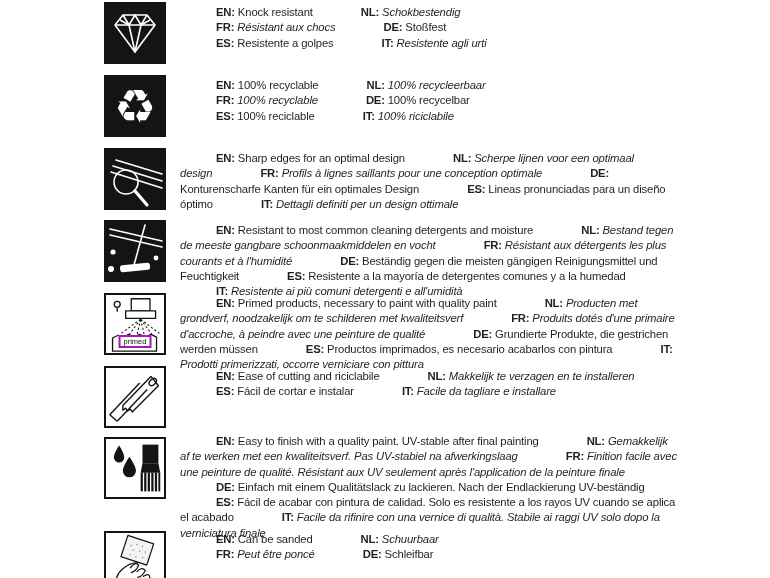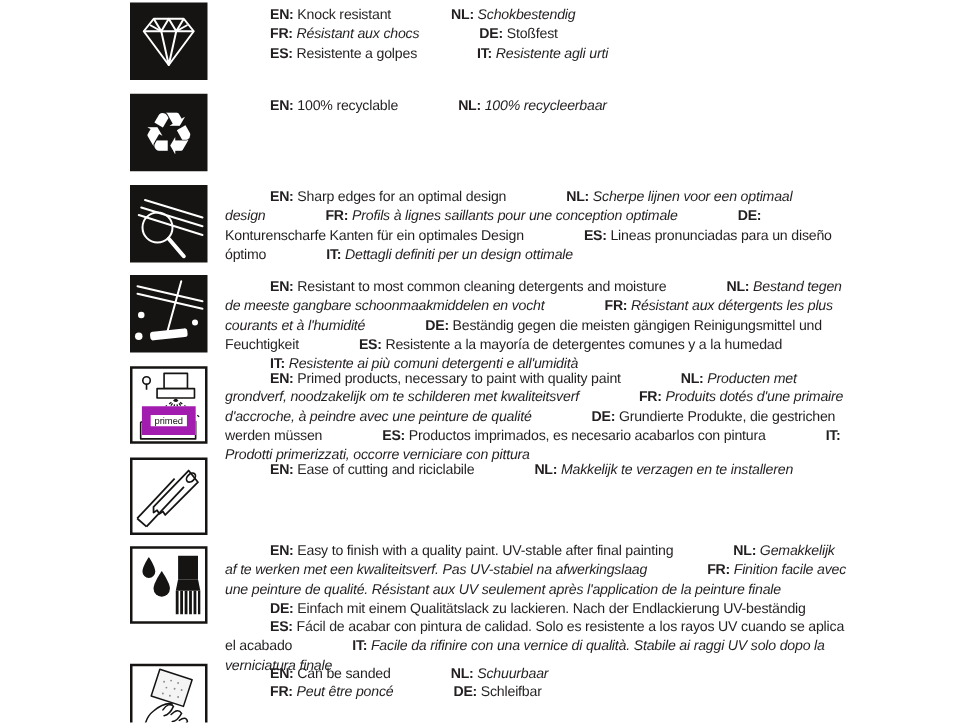--- a/index.html
+++ b/index.html
@@ -15,21 +15,21 @@
   .r4{top:293px}.r5{top:366px}.r6{top:431px}.r7{top:529px}
   .icon-box{width:62px;height:62px;flex:none;position:relative;box-sizing:border-box;}
   .icon-box.dark{background:#161413;}
   .icon-box.light{background:#ffffff;border:2.5px solid #161413;}
   .r6 .icon-box{margin-top:6px;}
   .r7 .icon-box{margin-top:2px;height:70px;}
   .icon-box svg{display:block;width:100%;height:100%;}
   .icon-label{
     position:absolute;left:50%;transform:translateX(-50%);bottom:5px;
     font-size:7.5px;line-height:9px;color:#161413;background:#fff;
-    border:7px solid #a21caf;padding:0 3px;white-space:nowrap;
+    border:2px solid #a21caf;padding:0 3px;white-space:nowrap;
   }
   .text{
     width:498px;font-size:11.3px;line-height:15.3px;letter-spacing:-0.15px;
     padding-top:3px;
   }
   .seg{margin-right:9px;padding-left:36px;}
   .seg:last-child{margin-right:13px;}
   .lang{font-weight:bold;font-style:normal;letter-spacing:-0.2px;}
   .val.it{font-style:italic;}
 </style>
@@ -57,20 +57,22 @@
       </div>
     </div>
     <div class="row r1">
       <div class="icon-box dark">
         <svg viewBox="0 0 62 62">
           <text x="31" y="48" text-anchor="middle" font-family="DejaVu Sans" font-size="47" fill="#ffffff">♻</text>
         </svg>
       </div>
       <div class="text">
         <div class="line"><span class="seg"><b class="lang">EN:</b> <span class="val">100% recyclable</span></span> <span class="seg"><b class="lang">NL:</b> <span class="val it">100% recycleerbaar</span></span> </div>
+        <div class="line"><span class="seg"><b class="lang">FR:</b> <span class="val it">100% recyclable</span></span> <span class="seg"><b class="lang">DE:</b> <span class="val">100% recycelbar</span></span> </div>
+        <div class="line"><span class="seg"><b class="lang">ES:</b> <span class="val">100% reciclable</span></span> <span class="seg"><b class="lang">IT:</b> <span class="val it">100% riciclabile</span></span> </div>
       </div>
     </div>
     <div class="row r2">
       <div class="icon-box dark">
         <svg viewBox="0 0 62 62">
           <g fill="none" stroke="#fff" stroke-width="1.6" stroke-linecap="round">
             <line x1="12" y1="12" x2="58" y2="26"></line>
             <line x1="9" y1="18" x2="58" y2="33"></line>
             <line x1="7" y1="24" x2="58" y2="40"></line>
             <circle cx="22" cy="34" r="12"></circle>
@@ -134,20 +136,21 @@
             <line x1="4" y1="50" x2="36" y2="16"></line>
             <line x1="12" y1="57" x2="44" y2="23"></line>
             <line x1="4" y1="50" x2="12" y2="57"></line>
             <path d="M18,40 L48,9 L56,19 L28,47 l-2,-3 -3,2 -2,-3 -3,2 Z"></path>
             <ellipse cx="50" cy="15" rx="4.5" ry="3" transform="rotate(-45 50 15)"></ellipse>
           </g>
         </svg>
       </div>
       <div class="text">
         <div class="line"><span class="seg"><b class="lang">EN:</b> <span class="val">Ease of cutting and riciclabile</span></span> <span class="seg"><b class="lang">NL:</b> <span class="val it">Makkelijk te verzagen en te installeren</span></span> </div>
+        <div class="line"><span class="seg"><b class="lang">ES:</b> <span class="val">Fácil de cortar e instalar</span></span> <span class="seg"><b class="lang">IT:</b> <span class="val it">Facile da tagliare e installare</span></span> </div>
       </div>
     </div>
     <div class="row r6">
       <div class="icon-box light">
         <svg viewBox="0 0 62 62">
           <g fill="#161413">
             <path d="M14,7 C14,7 19.5,15 19.5,19.5 a5.5,5.5 0 1 1 -11,0 C8.5,15 14,7 14,7 Z"></path>
             <path d="M25,19 C25,19 32,29 32,34 a7,7 0 1 1 -14,0 C18,29 25,19 25,19 Z"></path>
             <rect x="39" y="6" width="17" height="20"></rect>
             <polygon points="39,26 56,26 58,36 37,36"></polygon>

